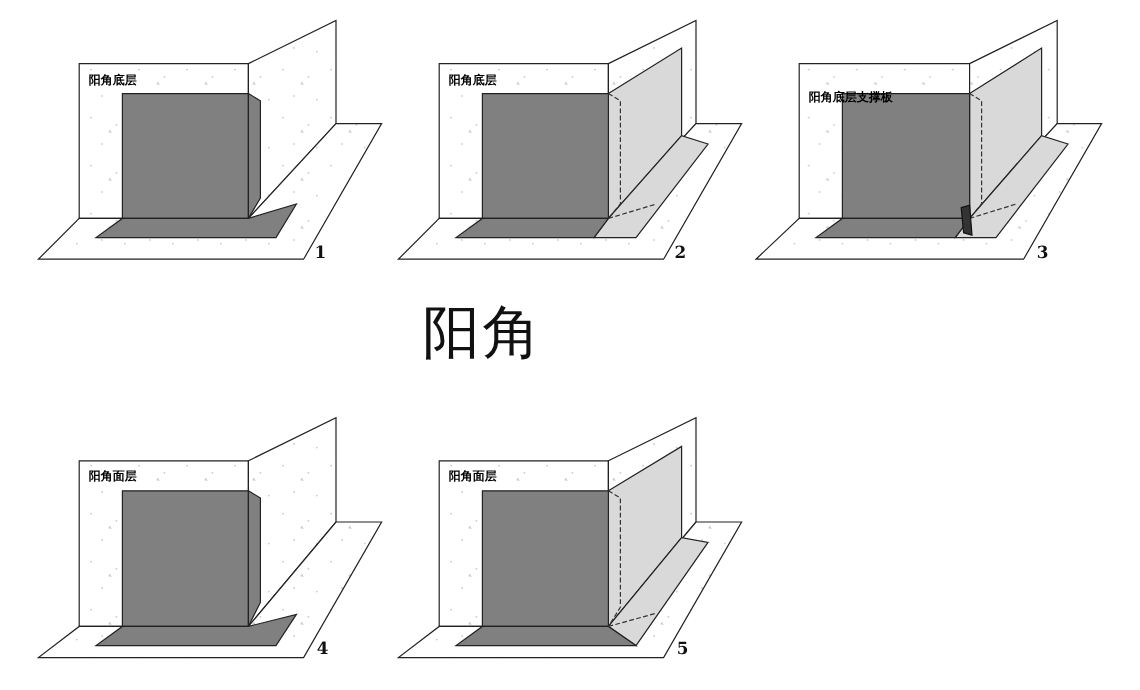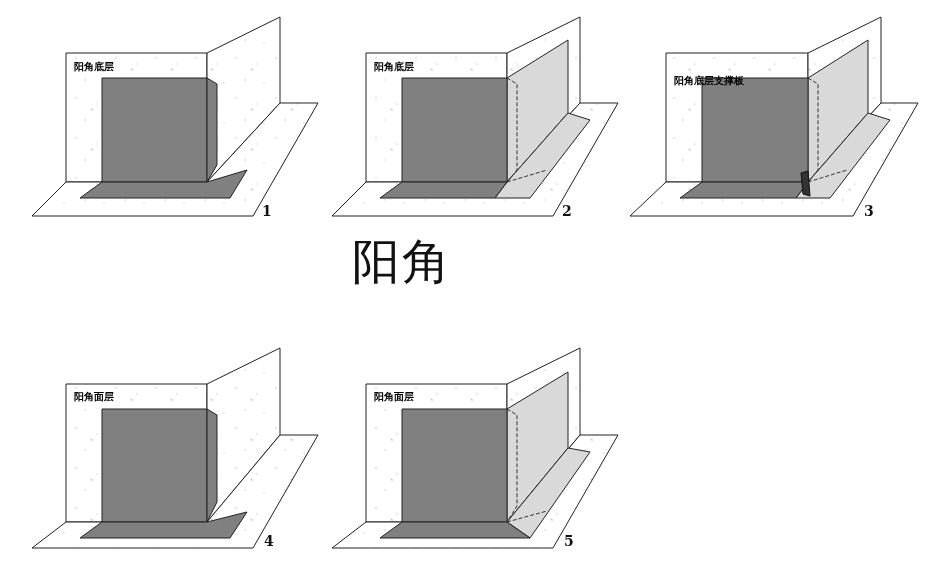--- a/index.html
+++ b/index.html
@@ -1,21 +1,21 @@
 <!DOCTYPE html>
 <html><head>
 <meta charset="utf-8">
 <style>
   html, body { margin:0; padding:0; background:#ffffff; }
   body { width:950px; height:575px; position:relative; overflow:hidden; font-family:"DejaVu Sans", sans-serif; }
   .panel { position:absolute; width:300px; height:225px; }
   .panel svg { position:absolute; left:0; top:0; }
   .panel-label { position:absolute; font-family:"DejaVu Sans", sans-serif; font-weight:bold; font-size:10px; color:#000000; white-space:nowrap;text-align:center; }
   .panel-number { position:absolute; font-family:"DejaVu Serif", serif; font-weight:bold; font-size:14px; color:#111; }
-  .main-title { position:absolute; left:352px; top:230px; font-family:"DejaVu Serif", serif; font-size:48px; color:#111; letter-spacing:2px; }
+  .main-title { position:absolute; left:352px; top:245px; font-family:"DejaVu Serif", serif; font-size:48px; color:#111; letter-spacing:2px; }
 </style>
 </head>
 <body>
 
 <svg width="0" height="0" style="position:absolute">
   <defs>
     <pattern id="speckle" width="40" height="40" patternUnits="userSpaceOnUse">
       <rect width="40" height="40" fill="#ffffff"></rect>
       <circle cx="6" cy="8" r="0.8" fill="#c8c8c8"></circle>
       <circle cx="27" cy="14" r="0.7" fill="#c8c8c8"></circle>

